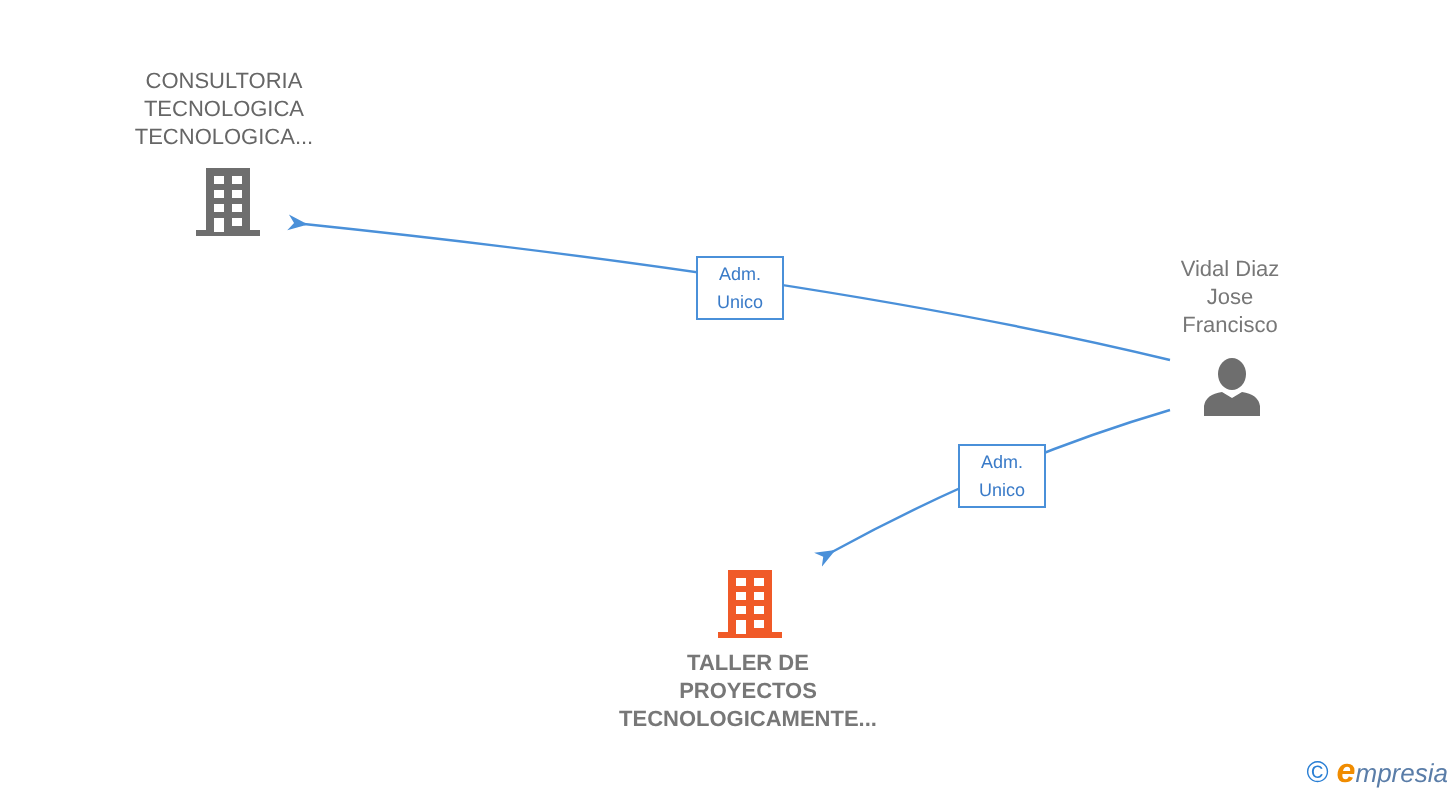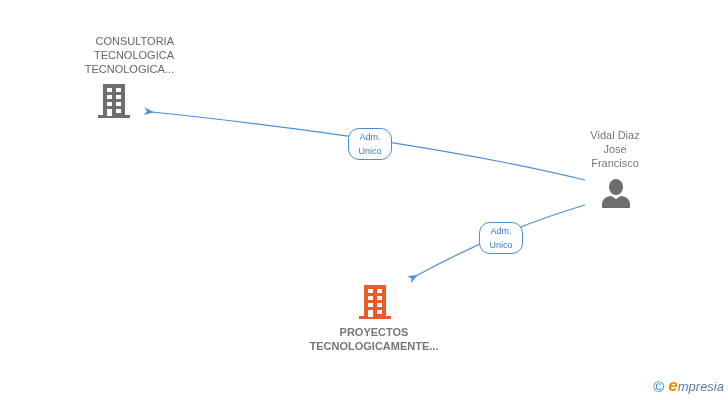--- a/index.html
+++ b/index.html
@@ -1,41 +1,41 @@
 <!DOCTYPE html>
 <html><head>
 <meta charset="utf-8">
 <style>
   html, body { margin:0; padding:0; background:#ffffff; }
   body { width:728px; height:400px; position:relative; overflow:hidden; font-family:"Liberation Sans", sans-serif; }
   svg.edges { position:absolute; left:0; top:0; width:728px; height:400px; }
   .node-label { position:absolute; text-align:center; font-size:11px; line-height:14px; color:#666666; }
   .node-label.bold { font-weight:bold; font-size:11px; color:#777777; }
   .person-label { font-size:11px; color:#777777; line-height:14px; }
-  .badge { position:absolute; border:1px solid #4a90d9; border-radius:11px; background:#ffffff; color:#3a7bc8; font-size:9px; line-height:14px; text-align:center; padding:1px 0; width:42px; }
+  .badge { position:absolute; border:1px solid #4a90d9; border-radius:0; background:#ffffff; color:#3a7bc8; font-size:9px; line-height:14px; text-align:center; padding:1px 0; width:42px; }
   .icon { position:absolute; }
   .footer { position:absolute; right:4px; bottom:4px; font-size:13px; display:flex; align-items:center; gap:4px; }
   .copy { color:#2a7fd4; font-size:15px; }
   .brand { color:#5a7da8; font-family:Liberation Sans, sans-serif; font-style:italic; font-size:13px; }
   .brand .e { color:#f08c00; font-size:17px; font-weight:bold; }
 </style>
 </head>
 <body>
 
 <svg class="edges" viewBox="0 0 728 400">
   <defs>
     <marker id="arrow" markerWidth="10" markerHeight="10" refX="2" refY="5" orient="auto" markerUnits="userSpaceOnUse">
       <path d="M10,1 L0,5 L10,9 L7,5 Z" fill="#4a90d9"></path>
     </marker>
   </defs>
   <path d="M585,180 Q420,140 152,112" stroke="#4a90d9" stroke-width="1.2" fill="none" marker-end="url(#arrow)"></path>
   <path d="M585,205 Q500,230 416,276" stroke="#4a90d9" stroke-width="1.2" fill="none" marker-end="url(#arrow)"></path>
 </svg>
 
-<div class="node-label" style="left:50px; top:34px; width:124px;text-align:right;">
+<div class="node-label" style="left:50px; top:34px; width:124px;">
   <div>CONSULTORIA</div>
   <div>TECNOLOGICA</div>
   <div>TECNOLOGICA...</div>
 </div>
 <svg class="icon" style="left:98px; top:84px;" width="32" height="34" viewBox="0 0 32 34">
   <rect x="5" y="0" width="22" height="32" fill="#6e6e6e"></rect>
   <rect x="0" y="31" width="32" height="3" fill="#6e6e6e"></rect>
   <rect x="9" y="4" width="5" height="4" fill="#fff"></rect>
     <rect x="18" y="4" width="5" height="4" fill="#fff"></rect>
   <rect x="9" y="11" width="5" height="4" fill="#fff"></rect>
@@ -62,20 +62,21 @@
   <rect x="9" y="4" width="5" height="4" fill="#fff"></rect>
     <rect x="18" y="4" width="5" height="4" fill="#fff"></rect>
   <rect x="9" y="11" width="5" height="4" fill="#fff"></rect>
     <rect x="18" y="11" width="5" height="4" fill="#fff"></rect>
   <rect x="9" y="18" width="5" height="4" fill="#fff"></rect>
     <rect x="18" y="18" width="5" height="4" fill="#fff"></rect>
   <rect x="9" y="25" width="5" height="7" fill="#fff"></rect>
     <rect x="18" y="25" width="5" height="4" fill="#fff"></rect>
 </svg>
 <div class="node-label bold" style="left:292px; top:325px; width:164px;">
+  <div>TALLER DE</div>
   <div>PROYECTOS</div>
   <div>TECNOLOGICAMENTE...</div>
 </div>
 
 <div class="badge" style="left:348px; top:128px;">
   <div>Adm.</div>
   <div>Unico</div>
 </div>
 <div class="badge" style="left:479px; top:222px;">
   <div>Adm.</div>

